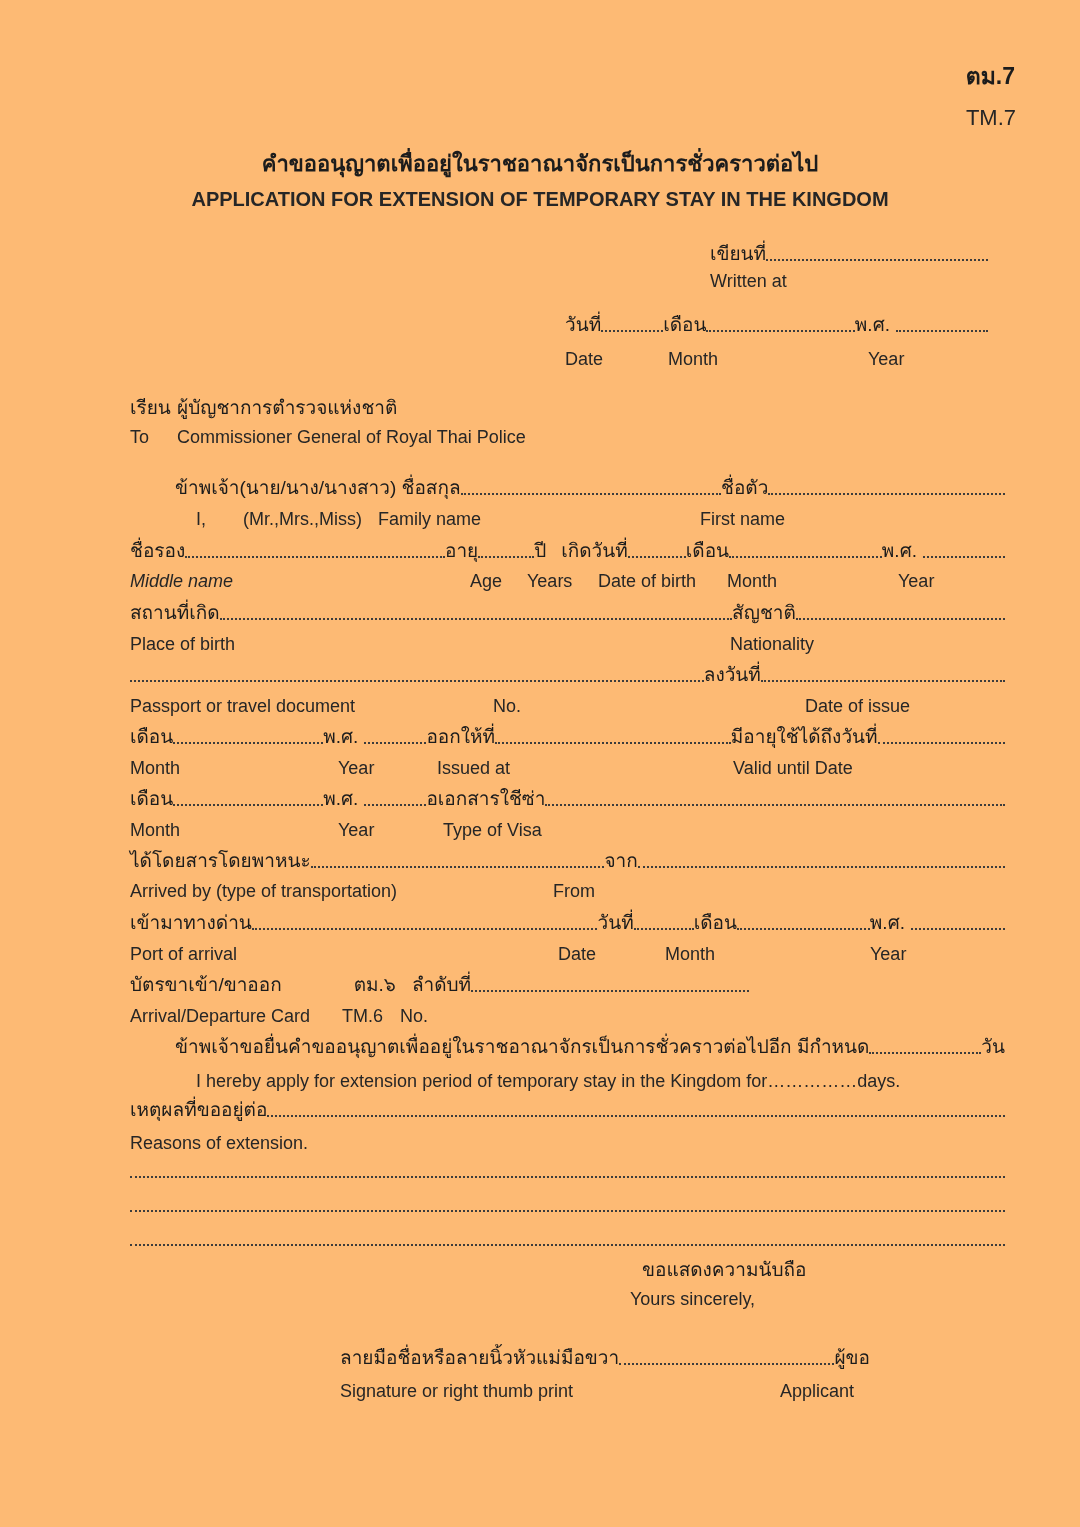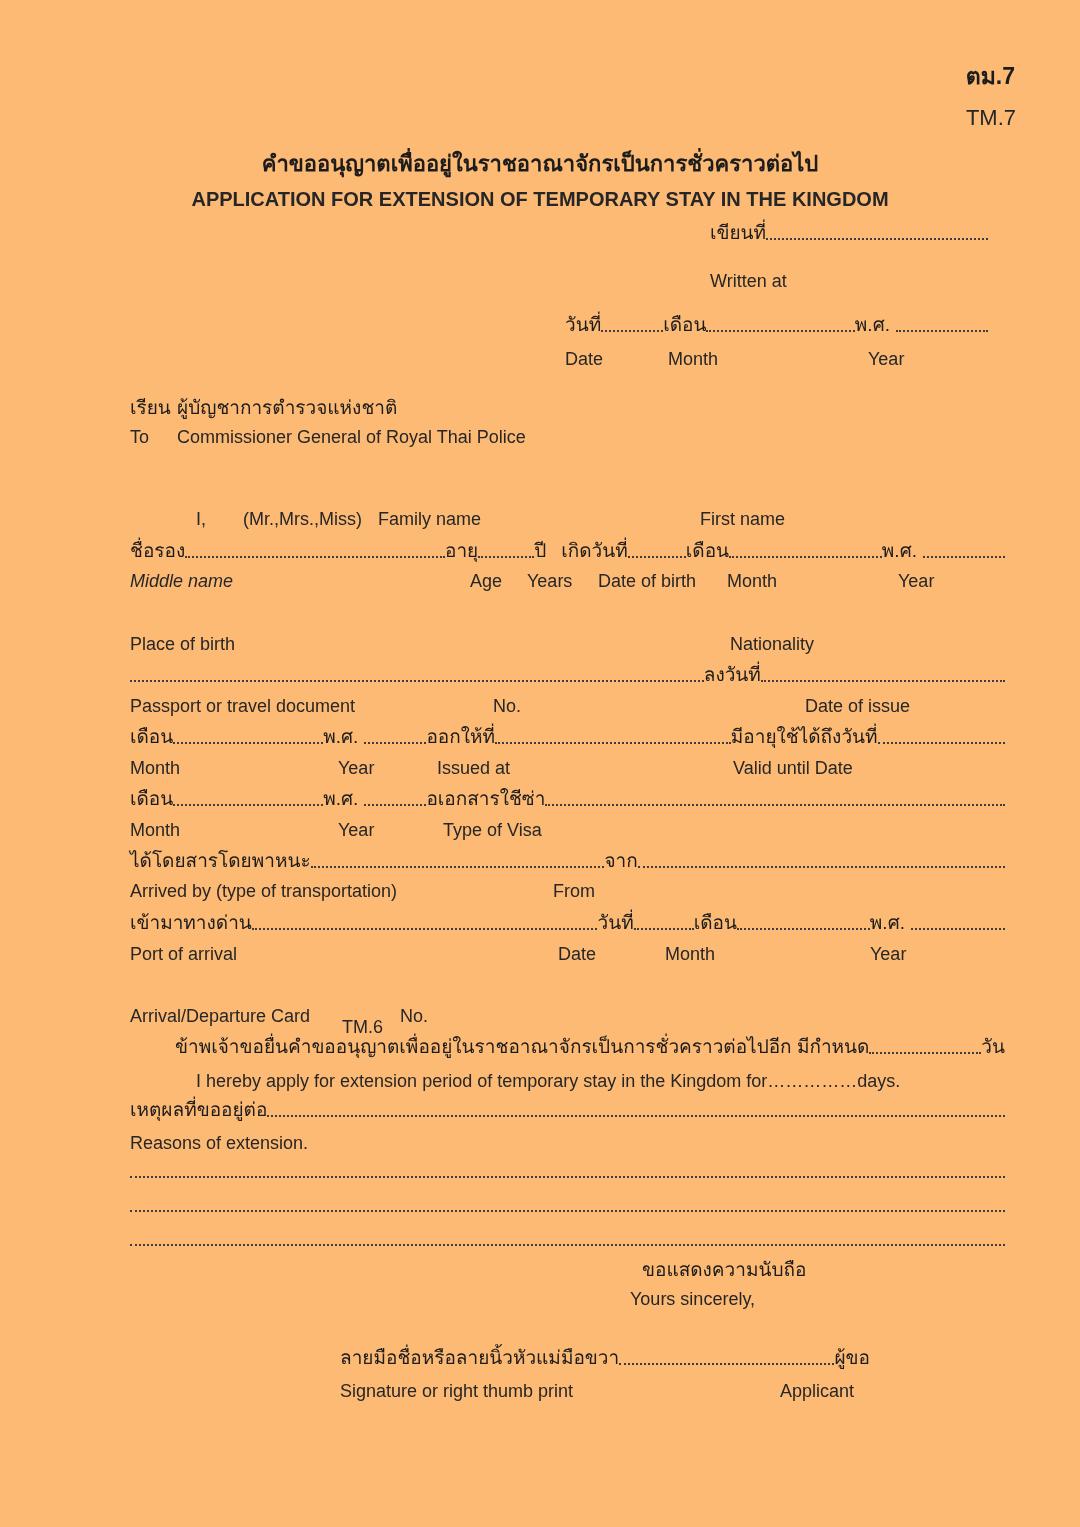--- a/index.html
+++ b/index.html
@@ -25,21 +25,21 @@
 <body>
 
 <div class="page">
 
   <div class="abs th bold" style="right:65px; top:58px; font-size:23px;">ตม.7</div>
   <div class="abs en" style="right:64px; top:105px; font-size:22px;">TM.7</div>
 
   <div class="center en bold" style="top:188px; font-size:20px;">APPLICATION FOR EXTENSION OF TEMPORARY STAY IN THE KINGDOM</div>
   <div class="center th bold" style="top:146px; font-size:22px;">คำขออนุญาตเพื่ออยู่ในราชอาณาจักรเป็นการชั่วคราวต่อไป</div>
 
-  <div class="row th" style="left:710px; top:222px; width:278px;">
+  <div class="row th" style="left:710px; top:243px; width:278px;">
     <span class="t">เขียนที่</span>
     <span class="dots grow"></span>
   </div>
   <div class="abs en" style="left:710px; top:271px;">Written at</div>
 
   <div class="row th" style="left:565px; top:314px; width:423px;">
     <span class="t">วันที่</span>
     <span class="dots" style="width:62px;"></span>
     <span class="t">เดือน</span>
     <span class="dots grow"></span>
@@ -54,20 +54,26 @@
 
   <div class="caption" style="top:392px;">
     <span class="abs th" style="left:130px;">เรียน</span>
     <span class="abs th" style="left:177px;">ผู้บัญชาการตำรวจแห่งชาติ</span>
   </div>
   <div class="caption" style="top:427px;">
     <span class="abs en" style="left:130px;">To</span>
     <span class="abs en" style="left:177px;">Commissioner General of Royal Thai Police</span>
   </div>
 
+  <div class="row th" style="left:175px; top:477px; width:830px;">
+    <span class="t">ข้าพเจ้า(นาย/นาง/นางสาว) ชื่อสกุล</span>
+    <span class="dots grow" style="flex-grow:1.1;"></span>
+    <span class="t">ชื่อตัว</span>
+    <span class="dots grow"></span>
+  </div>
   <div class="caption" style="top:509px;">
     <span class="abs en" style="left:196px;">I,</span>
     <span class="abs en" style="left:243px;">(Mr.,Mrs.,Miss)</span>
     <span class="abs en" style="left:378px;">Family name</span>
     <span class="abs en" style="left:700px;">First name</span>
   </div>
 
   <div class="row th" style="left:130px; top:540px; width:875px;">
     <span class="t">ชื่อรอง</span>
     <span class="dots grow" style="flex-grow:1.7;"></span>
@@ -83,20 +89,26 @@
   </div>
   <div class="caption" style="top:571px;">
     <span class="abs en" style="left:130px;font-style:italic;">Middle name</span>
     <span class="abs en" style="left:470px;">Age</span>
     <span class="abs en" style="left:527px;">Years</span>
     <span class="abs en" style="left:598px;">Date of birth</span>
     <span class="abs en" style="left:727px;">Month</span>
     <span class="abs en" style="left:898px;">Year</span>
   </div>
 
+  <div class="row th" style="left:130px; top:602px; width:875px;">
+    <span class="t">สถานที่เกิด</span>
+    <span class="dots grow" style="flex-grow:2.45;"></span>
+    <span class="t">สัญชาติ</span>
+    <span class="dots grow"></span>
+  </div>
   <div class="caption" style="top:634px;">
     <span class="abs en" style="left:130px;">Place of birth</span>
     <span class="abs en" style="left:730px;">Nationality</span>
   </div>
 
   <div class="row th" style="left:130px; top:664px; width:875px;">
     <span class="dots grow" style="flex-grow:2.35;"></span>
     <span class="t">ลงวันที่</span>
     <span class="dots grow"></span>
   </div>
@@ -158,23 +170,29 @@
     <span class="t">พ.ศ.</span>
     <span class="dots" style="width:94px; margin-left:6px;"></span>
   </div>
   <div class="caption" style="top:944px;">
     <span class="abs en" style="left:130px;">Port of arrival</span>
     <span class="abs en" style="left:558px;">Date</span>
     <span class="abs en" style="left:665px;">Month</span>
     <span class="abs en" style="left:870px;">Year</span>
   </div>
 
+  <div class="row th" style="left:130px; top:974px;">
+    <span class="t">บัตรขาเข้า/ขาออก</span>
+    <span class="t" style="margin-left:72px;">ตม.๖</span>
+    <span class="t" style="margin-left:16px;">ลำดับที่</span>
+    <span class="dots" style="width:278px;"></span>
+  </div>
   <div class="caption" style="top:1006px;">
     <span class="abs en" style="left:130px;">Arrival/Departure Card</span>
-    <span class="abs en" style="left:342px;margin-top:11px;">TM.6</span>
+    <span class="abs en" style="left:342px;">TM.6</span>
     <span class="abs en" style="left:400px;">No.</span>
   </div>
 
   <div class="row th" style="left:175px; top:1036px; width:830px;">
     <span class="t">ข้าพเจ้าขอยื่นคำขออนุญาตเพื่ออยู่ในราชอาณาจักรเป็นการชั่วคราวต่อไปอีก มีกำหนด</span>
     <span class="dots grow"></span>
     <span class="t">วัน</span>
   </div>
   <div class="abs en" style="left:196px; top:1071px;">I hereby apply for  extension  period of temporary stay in the Kingdom for……………days.</div>
 

